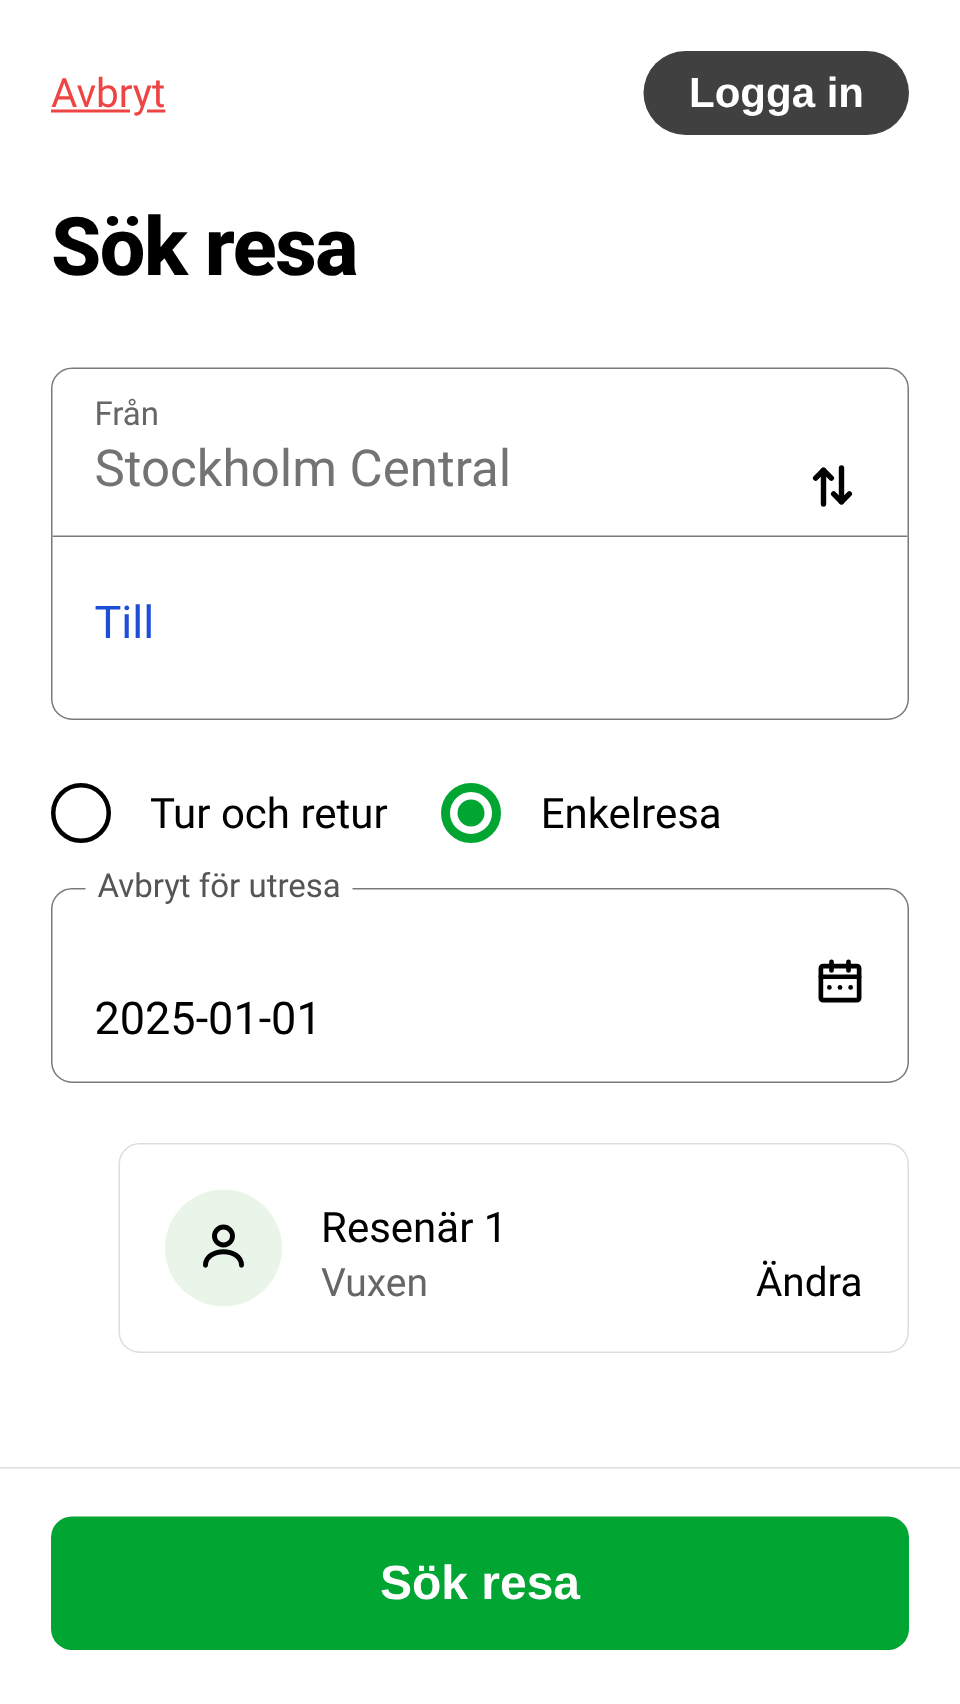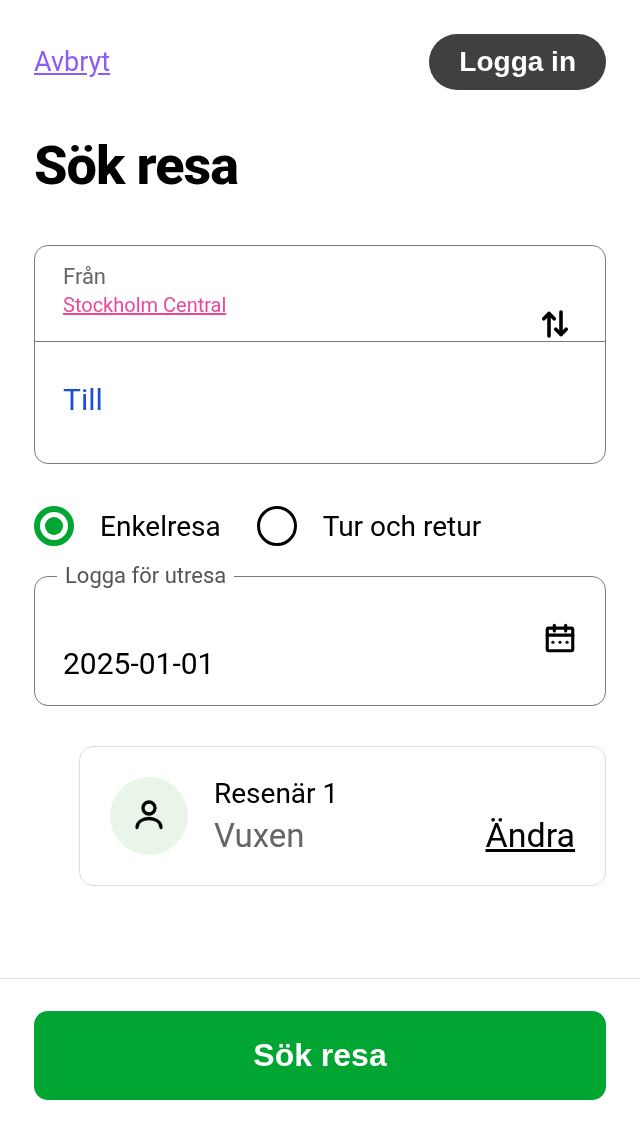--- a/index.html
+++ b/index.html
@@ -1,28 +1,28 @@
 <!DOCTYPE html>
 <html><head>
 <meta charset="utf-8">
 <style>
   * { box-sizing: border-box; margin: 0; padding: 0; }
   html, body { width: 640px; height: 1136px; font-family: -apple-system, BlinkMacSystemFont, "Segoe UI", Roboto, Helvetica, Arial, sans-serif; background: #fff; color: #000; }
   .app { display: flex; flex-direction: column; height: 100%; }
   .content { padding: 34px 34px 0 34px; flex: 1; }
   .topbar { display: flex; justify-content: space-between; align-items: center; }
-  .cancel { font-size: 27px; text-decoration: underline; color: #8b5cf6; cursor: pointer; }
+  .cancel { font-size: 27px; text-decoration: underline; color: #ef4444; cursor: pointer; }
   .login-btn { background: #404040; color: #fff; border: none; border-radius: 999px; padding: 12px 30px; font-size: 28px; font-weight: 600; cursor: pointer; }
   .page-title { font-size: 54px; font-weight: 800; margin-top: 44px; letter-spacing: -1px; }
 
   .stations { margin-top: 48px; border: 1.5px solid #7a7a7a; border-radius: 14px; overflow: hidden; position: relative; }
   .station-row { padding: 18px 28px 24px 28px; }
   .station-row + .station-row { border-top: 1.5px solid #7a7a7a; }
   .station-label { color: #666; font-size: 22px; margin-bottom: 4px; }
-  .station-value { font-size: 20px; color: #ec4899; text-decoration: underline; }
+  .station-value { font-size: 34px; color: #737373; }
   .station-placeholder { font-size: 30px; color: #1d4ed8; padding-top: 22px; padding-bottom: 22px; }
   .swap-btn { position: absolute; right: 26px; top: 54px; background: none; border: none; cursor: pointer; padding: 6px; }
   .swap-btn svg { width: 36px; height: 36px; }
 
   .trip-type { display: flex; gap: 36px; margin-top: 42px; align-items: center; }
   .radio { display: flex; align-items: center; gap: 26px; cursor: pointer; }
   .radio-outer { width: 40px; height: 40px; border-radius: 50%; border: 6px solid #00a532; display: flex; align-items: center; justify-content: center; }
   .radio-outer.unchecked { border: 3px solid #000; }
   .radio-inner { width: 18px; height: 18px; border-radius: 50%; background: #00a532; }
   .radio-label { font-size: 28px; }
@@ -30,22 +30,22 @@
   .date-field { margin-top: 30px; border: 1.5px solid #7a7a7a; border-radius: 14px; padding: 22px 28px 24px 28px; position: relative; display: flex; align-items: center; justify-content: space-between; }
   .date-legend { position: absolute; top: -14px; left: 22px; background: #fff; padding: 0 8px; color: #555; font-size: 22px; }
   .date-value { font-size: 30px; margin-top: 47px; }
   .cal-icon svg { width: 34px; height: 34px; }
 
   .traveler { margin-top: 40px; border: 1.5px solid #ddd; border-radius: 14px; padding: 30px 30px; display: flex; align-items: flex-end; gap: 26px; margin-left: 45px; }
   .avatar { width: 78px; height: 78px; border-radius: 50%; background: #e9f5e9; display: flex; align-items: center; justify-content: center; }
   .avatar svg { width: 36px; height: 36px; }
   .traveler-info { flex: 1; }
   .traveler-name { font-size: 28px; }
-  .traveler-type { font-size: 33px; color: #666; margin-top: 6px; }
-  .change-link { font-size: 34px; text-decoration: underline; cursor: pointer; }
+  .traveler-type { font-size: 26px; color: #666; margin-top: 6px; }
+  .change-link { font-size: 27px; cursor: pointer; }
 
   .footer { border-top: 1px solid #ddd; padding: 32px 34px 36px 34px; }
   .search-btn { width: 100%; background: #00a532; color: #fff; border: none; border-radius: 14px; padding: 26px 0; font-size: 32px; font-weight: 700; cursor: pointer; }
 </style>
 </head>
 <body>
 
 <div class="app">
   <div class="content">
 
@@ -71,33 +71,33 @@
               <path d="M4.5 8.5L8 5l3.5 3.5"></path>
             <path d="M16 4v15"></path>
               <path d="M19.5 15.5L16 19l-3.5-3.5"></path>
           </svg>
         </span>
       </button>
     </div>
 
     <div class="trip-type">
       <div class="radio">
+        <span class="radio-outer unchecked"></span>
+        <span class="radio-label">Tur och retur</span>
+      </div>
+      <div class="radio">
         <span class="radio-outer">
             <span class="radio-inner"></span>
           </span>
         <span class="radio-label">Enkelresa</span>
       </div>
-      <div class="radio">
-        <span class="radio-outer unchecked"></span>
-        <span class="radio-label">Tur och retur</span>
-      </div>
     </div>
 
     <div class="date-field">
-      <span class="date-legend">Logga för utresa</span>
+      <span class="date-legend">Avbryt för utresa</span>
       <span class="date-value">2025-01-01</span>
       <span class="cal-icon">
         <svg viewBox="0 0 24 24" fill="none" stroke="#000" stroke-width="2.2" stroke-linecap="round" stroke-linejoin="round">
           <rect x="3" y="5" width="18" height="16" rx="1"></rect>
           <path d="M3 10h18"></path>
           <path d="M8 3v4"></path>
             <path d="M16 3v4"></path>
           <path d="M7 15h.01"></path>
             <path d="M12 15h.01"></path>
             <path d="M17 15h.01"></path>

